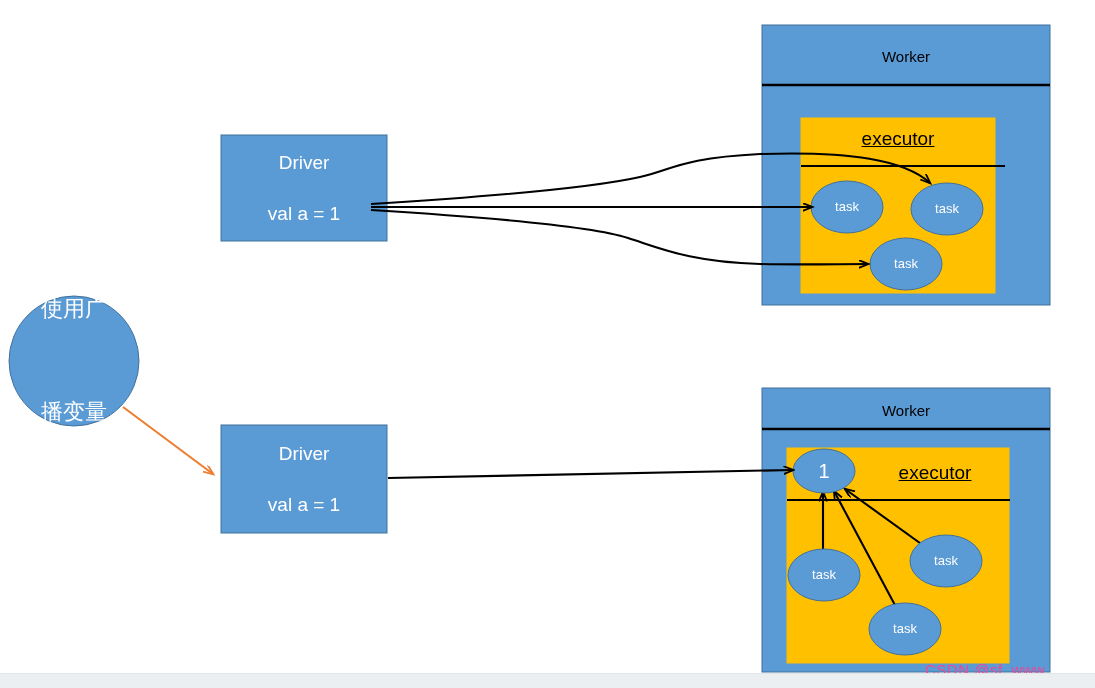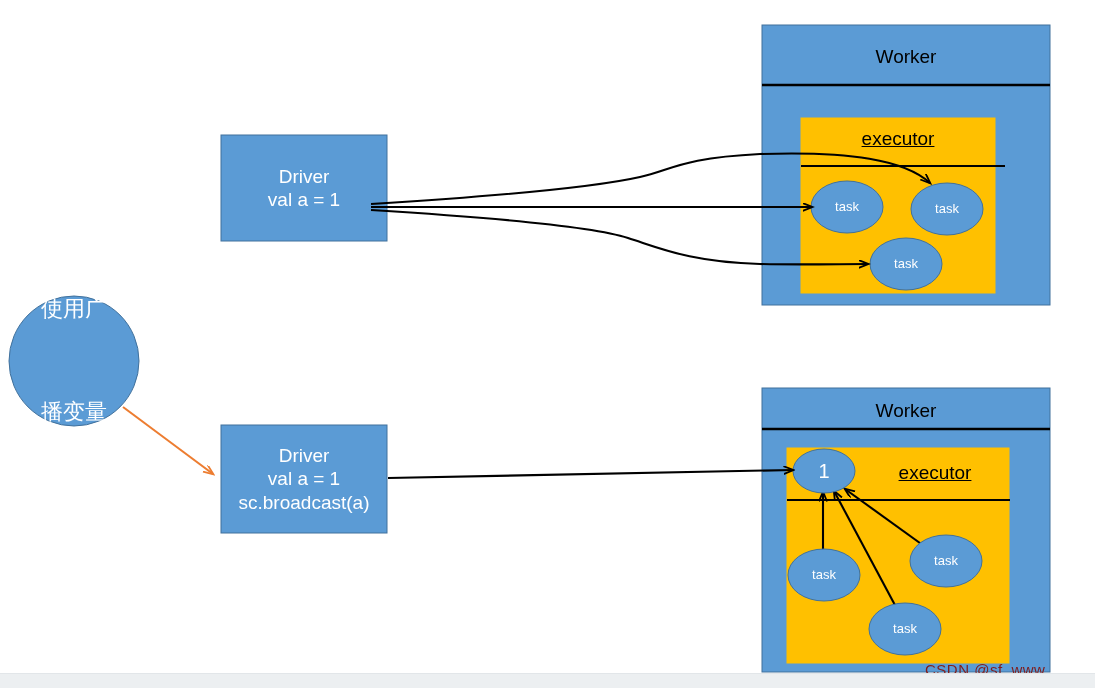--- a/index.html
+++ b/index.html
@@ -33,31 +33,31 @@
   .shape-text {
     position: absolute;
     display: flex;
     flex-direction: column;
     align-items: center;
     justify-content: center;
     text-align: center;
     line-height: 1.22;
     pointer-events: none;
   }
-  .t-white { color: #ffffff; }
+  .t-white { color: #ffffff; gap: 28px; }
   .t-black { color: #000000; }
   .fs-driver { font-size: 19px; }
-  .fs-worker { font-size: 19px; }
+  .fs-worker { font-size: 15px; }
   .fs-executor { font-size: 19px; text-decoration: underline; }
   .fs-task { font-size: 13px; }
   .fs-one { font-size: 20px; }
   .fs-cn { font-size: 22px; }
   .watermark {
     position: absolute;
-    color: #7f1d1d;
+    color: #ec4899;
     font-size: 15px;
     letter-spacing: 0.5px;
     white-space: nowrap;
   }
 </style>
 </head>
 <body>
 
 <svg id="canvas" viewBox="0 0 1095 688" xmlns="http://www.w3.org/2000/svg">
   <defs>
@@ -157,21 +157,20 @@
 <div class="shape-text fs-task t-white" style="left:910px; top:550px; width:72px; height:22px;">
   <span>task</span>
 </div>
 <div class="shape-text fs-task t-white" style="left:869px; top:618px; width:72px; height:22px;">
   <span>task</span>
 </div>
 
 <div class="shape-text fs-driver t-white" style="left:221px; top:425px; width:166px; height:108px;">
   <span>Driver</span>
   <span>val a = 1</span>
-  <span>sc.broadcast(a)</span>
 </div>
 
 <div class="shape-text fs-cn t-white" style="left:9px; top:296px; width:130px; height:130px;justify-content:space-between;">
   <span>使用广</span>
   <span>播变量</span>
 </div>
 
 <div class="watermark" style="left:925px; top:661px;">CSDN @sf_www</div>
 
 <div class="bottom-bar"></div>

